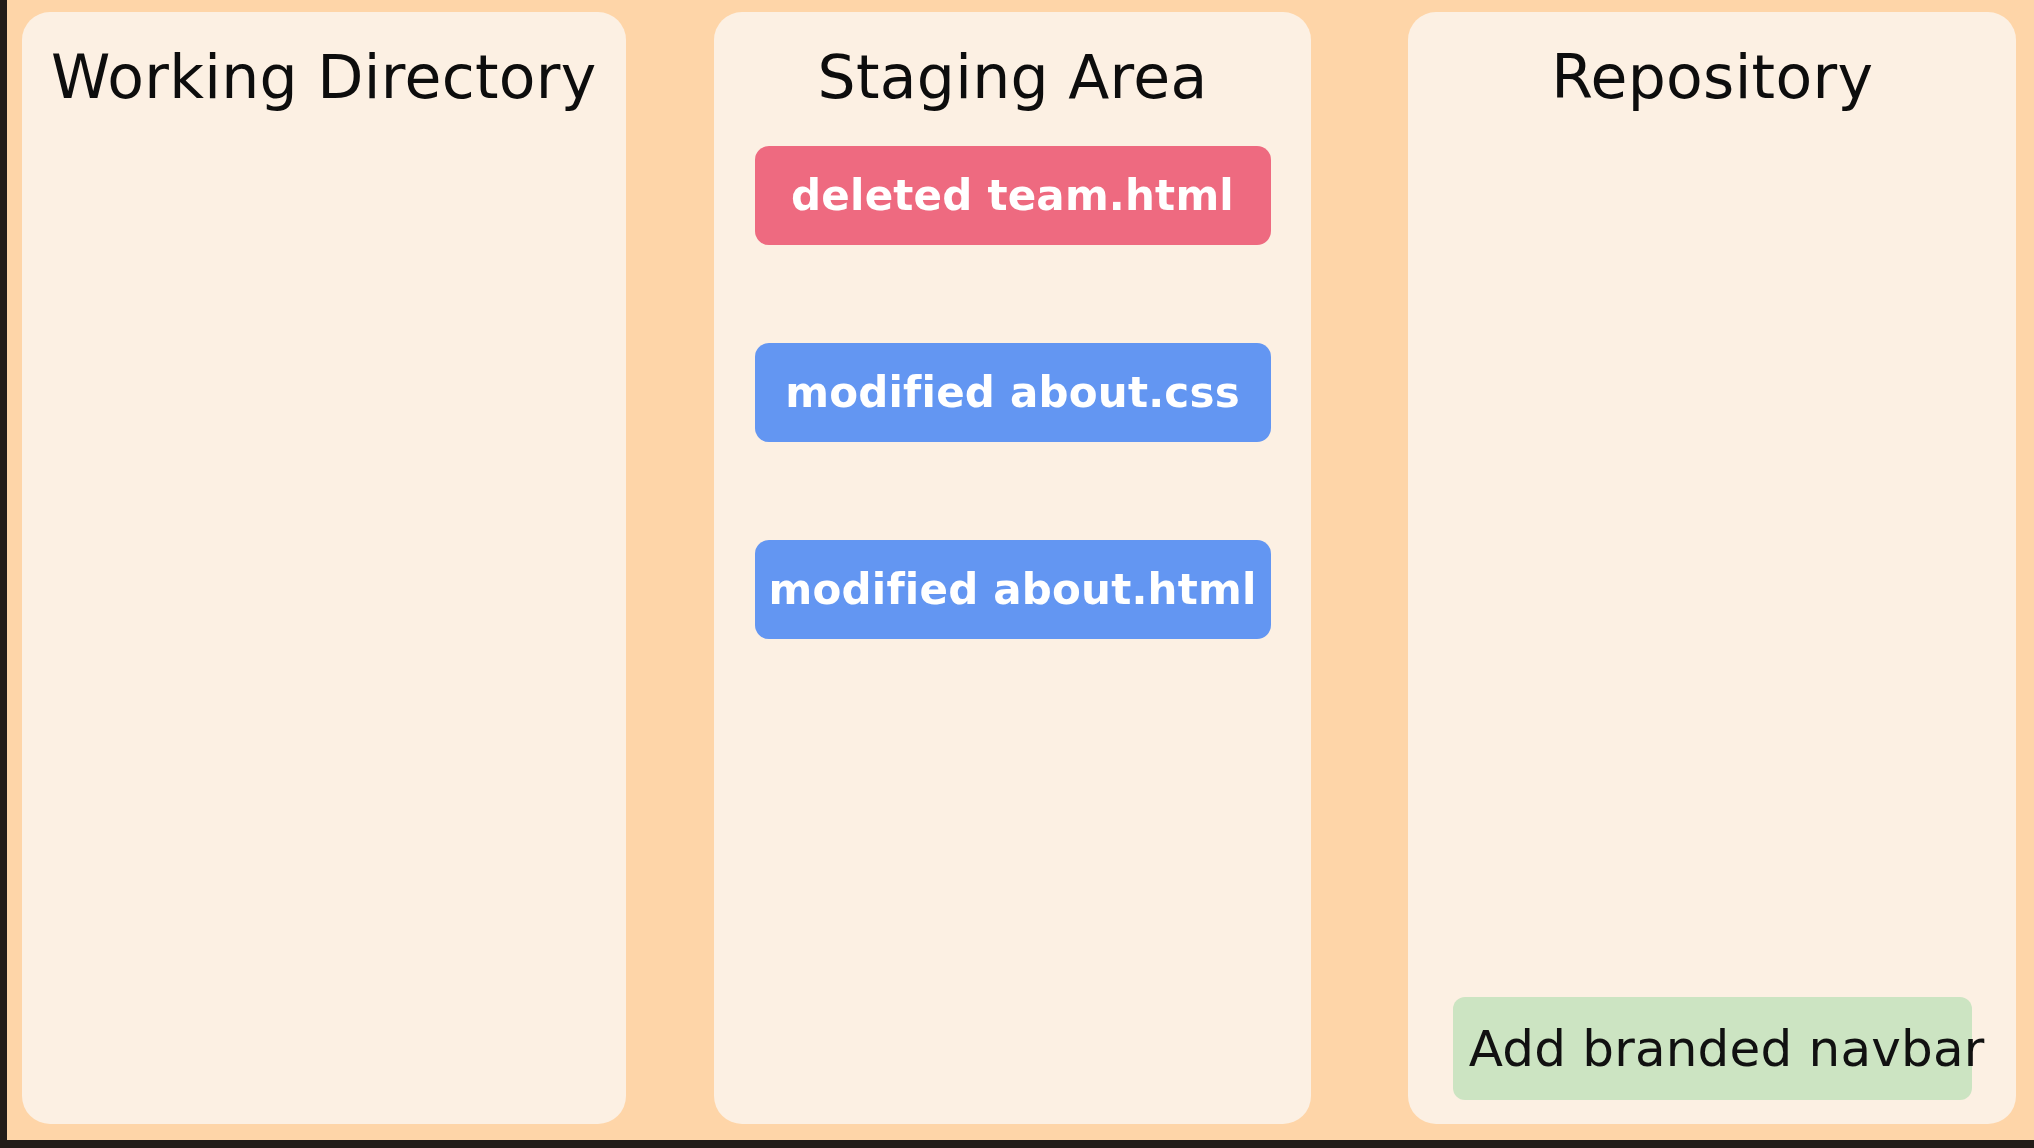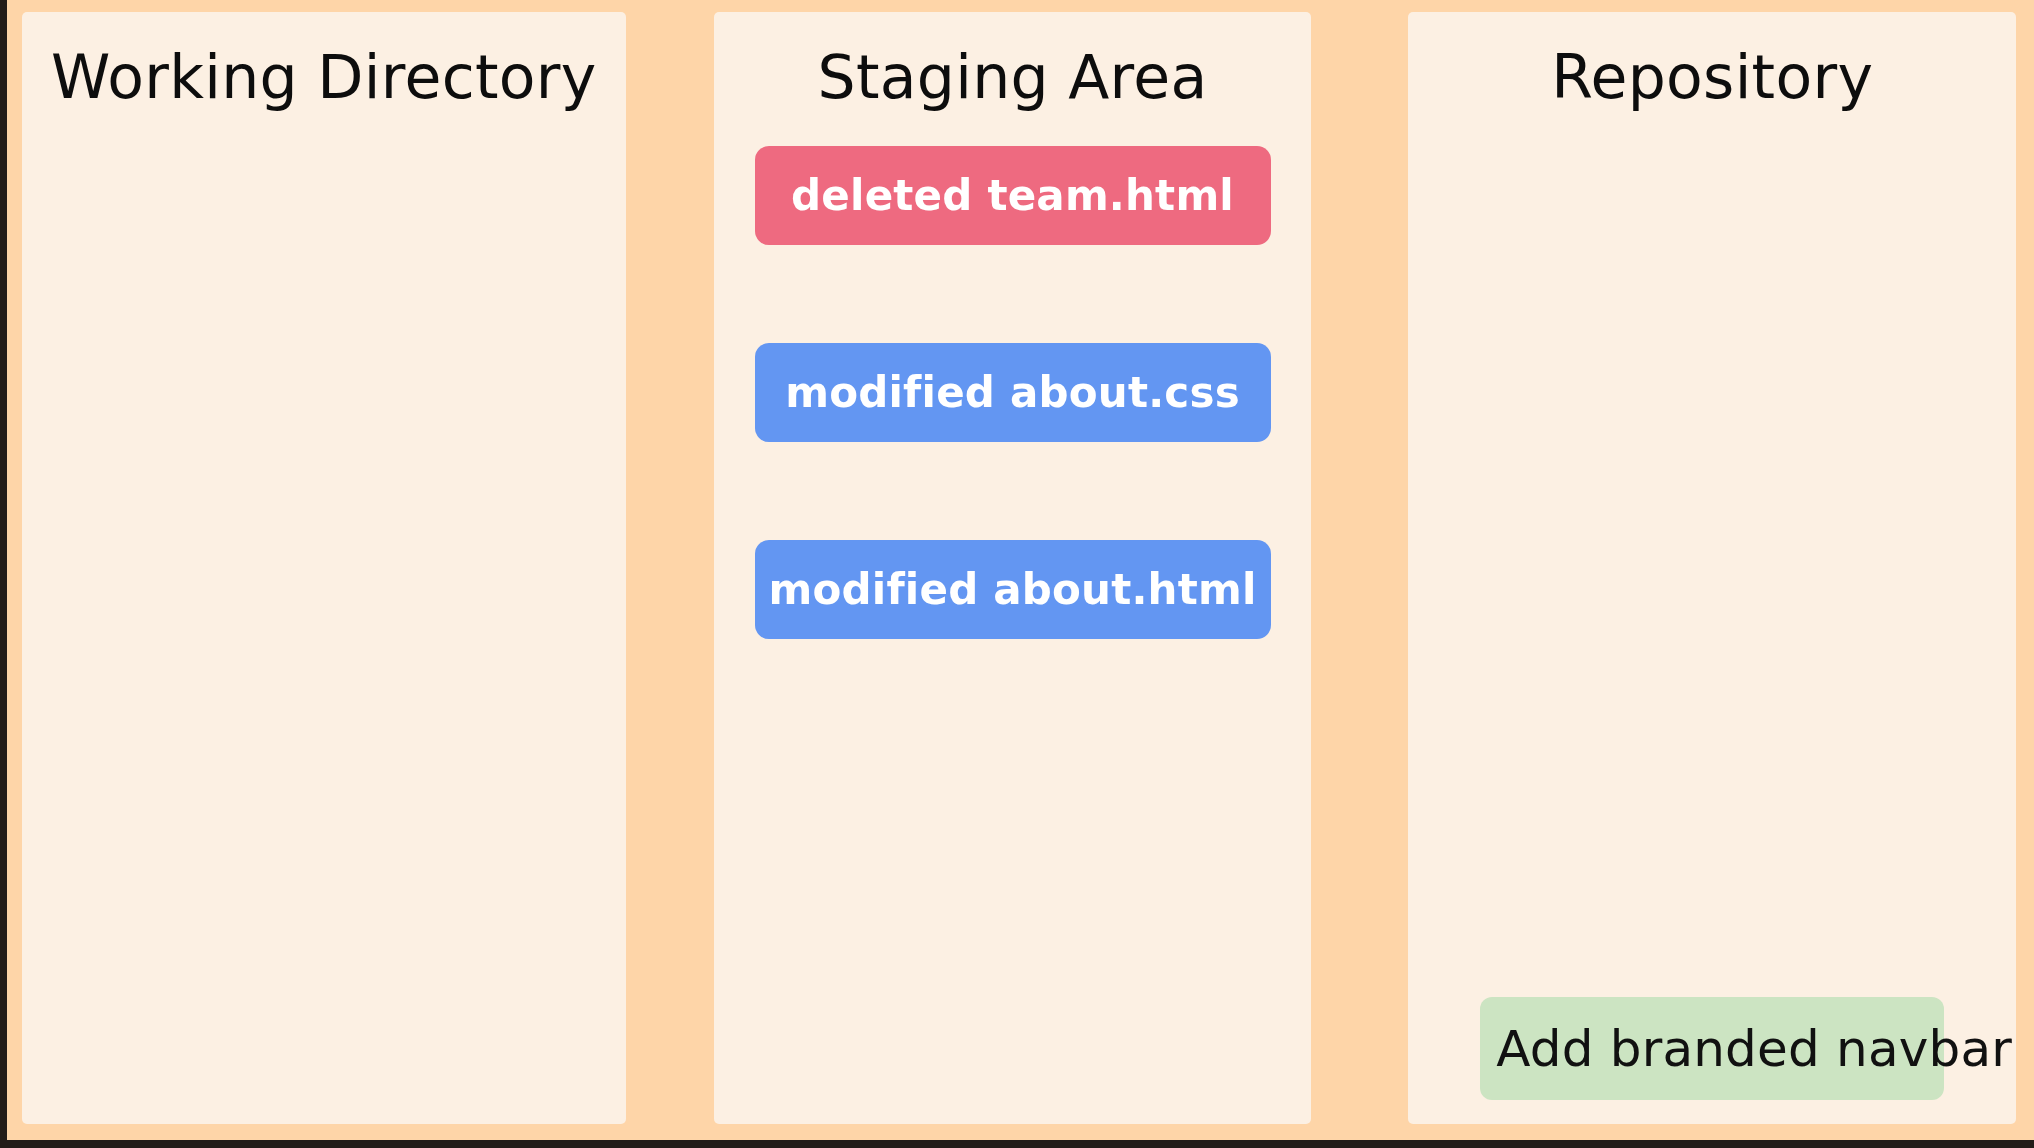--- a/index.html
+++ b/index.html
@@ -33,21 +33,21 @@
     background: #fed5a8;
     box-sizing: border-box;
     display: flex;
     flex-direction: row;
     align-items: stretch;
     padding: 12px 0px 16px 15px;
   }
 
   .column {
     background: #fcf0e3;
-    border-radius: 5px;
+    border-radius: 28px;
     box-sizing: border-box;
     display: flex;
     flex-direction: column;
     align-items: center;
     position: relative;
     overflow: hidden;
   }
   .col-working   { width: 613px; margin-right: 88px; }
   .col-staging   { width: 607px; margin-right: 97px; }
   .col-repository{ width: 617px; margin-right: 18px; }
@@ -95,21 +95,21 @@
   .commit-zone {
     position: absolute;
     left: 0;
     right: 0;
     bottom: 24px;
     display: flex;
     flex-direction: column;
     align-items: center;
   }
   .commit-card {
-    width: 464px;
+    width: 519px;
     height: 103px;
     background: #cce4c2;
     border-radius: 12px;
     display: flex;
     align-items: center;
     justify-content: flex-start;
     padding-left: 16px;
     box-sizing: border-box;
     color: #111111;
     font-size: 50px;

